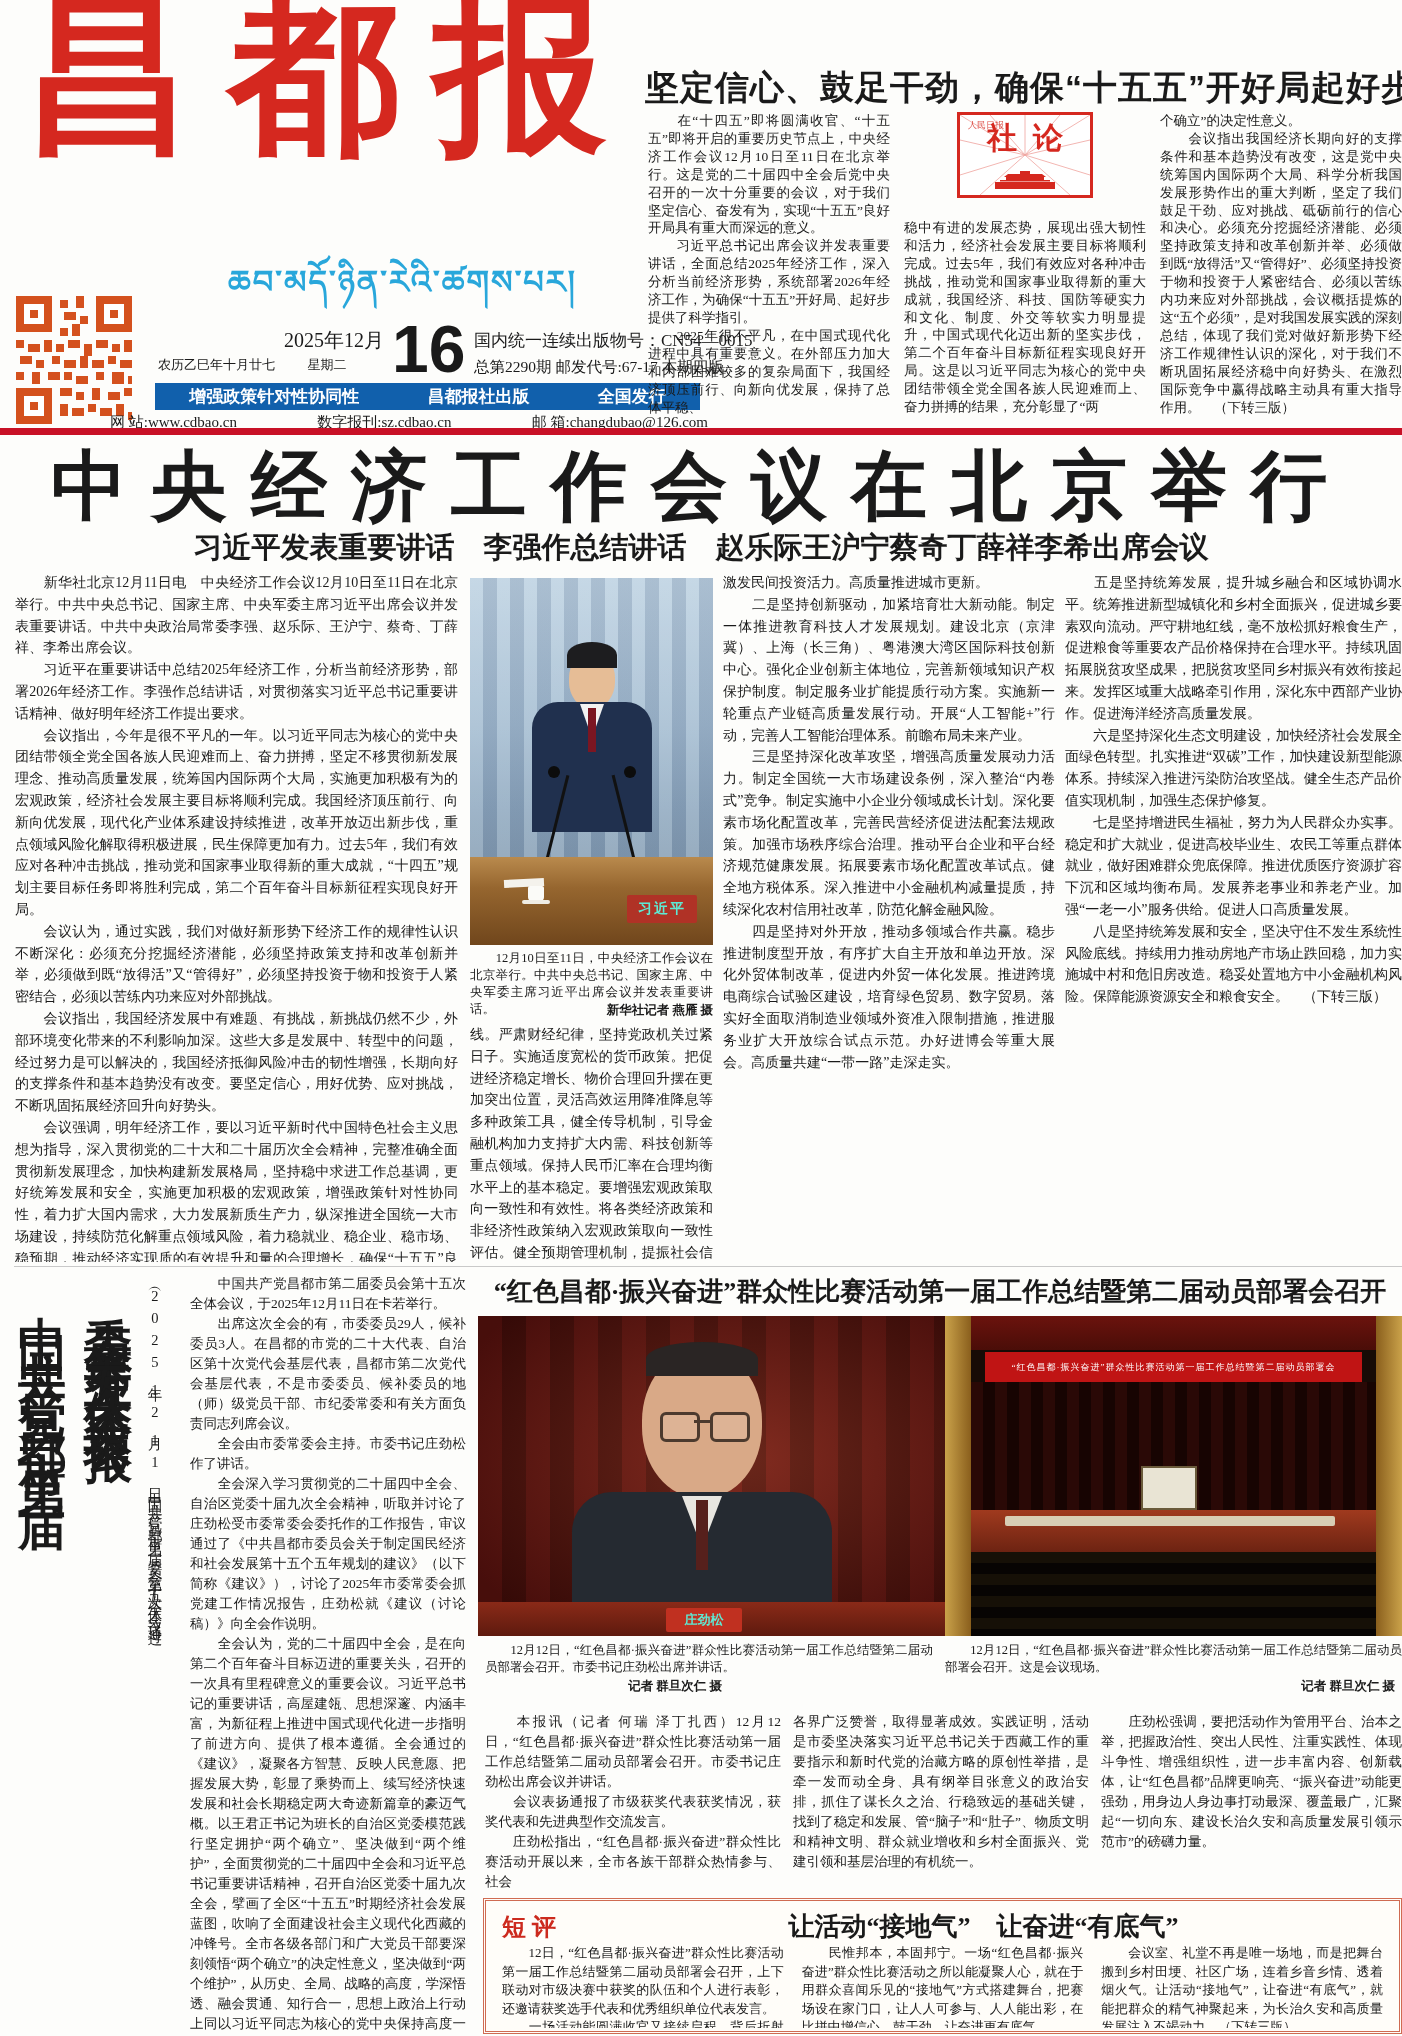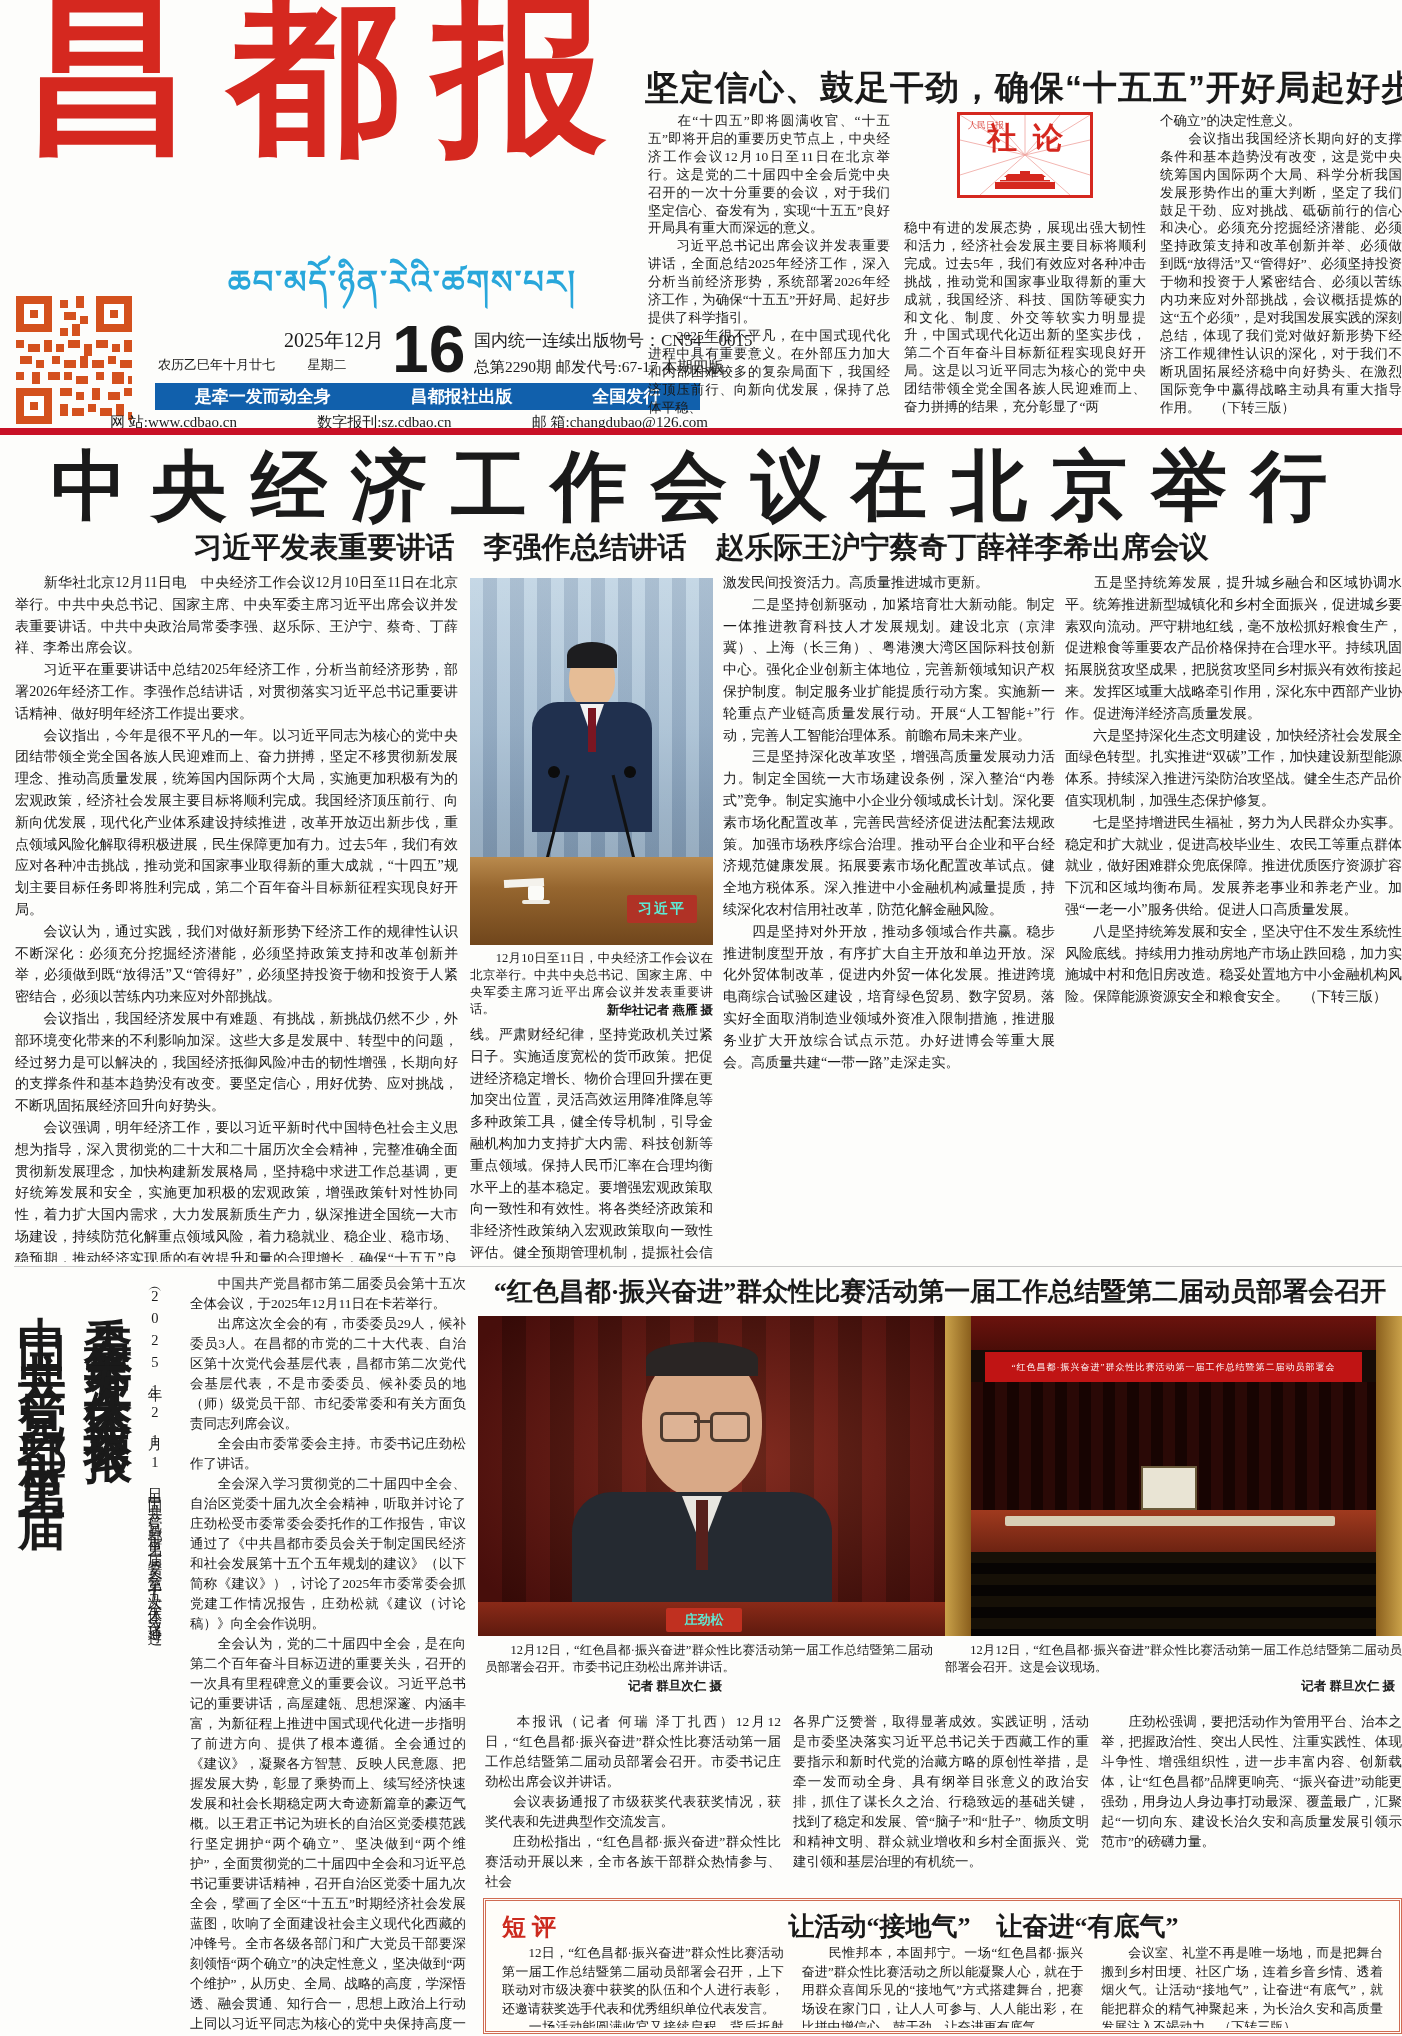--- a/index.html
+++ b/index.html
@@ -134,21 +134,21 @@
   <div class="abs lunar" style="left:158px;top:356px;">
     <span>农历乙巳年十月廿七</span>
     <span style="display:inline-block;width:26px;"></span>
     <span>星期二</span>
   </div>
   <div class="abs bignum sans" style="left:392px;top:316px;">16</div>
   <div class="abs issn" style="left:474px;top:329px;">国内统一连续出版物号：CN54—0015</div>
   <div class="abs issue" style="left:474px;top:357px;text-align:center;">总第2290期  邮发代号:67-17  本期四版</div>
 
   <div class="abs bluebar sans" style="left:155px;top:383px;width:545px;height:27px;">
-    <span>是牵一发而动全身</span>
+    <span>增强政策针对性协同性</span>
     <span>昌都报社出版</span>
     <span>全国发行</span>
   </div>
   <div class="abs contacts" style="left:110px;top:413px;width:598px;">
     <span>网  站:www.cdbao.cn</span>
     <span>数字报刊:sz.cdbao.cn</span>
     <span>邮  箱:changdubao@126.com</span>
   </div>
   <div class="abs redrule" style="left:0;top:428px;width:1402px;height:7px;"></div>
 

